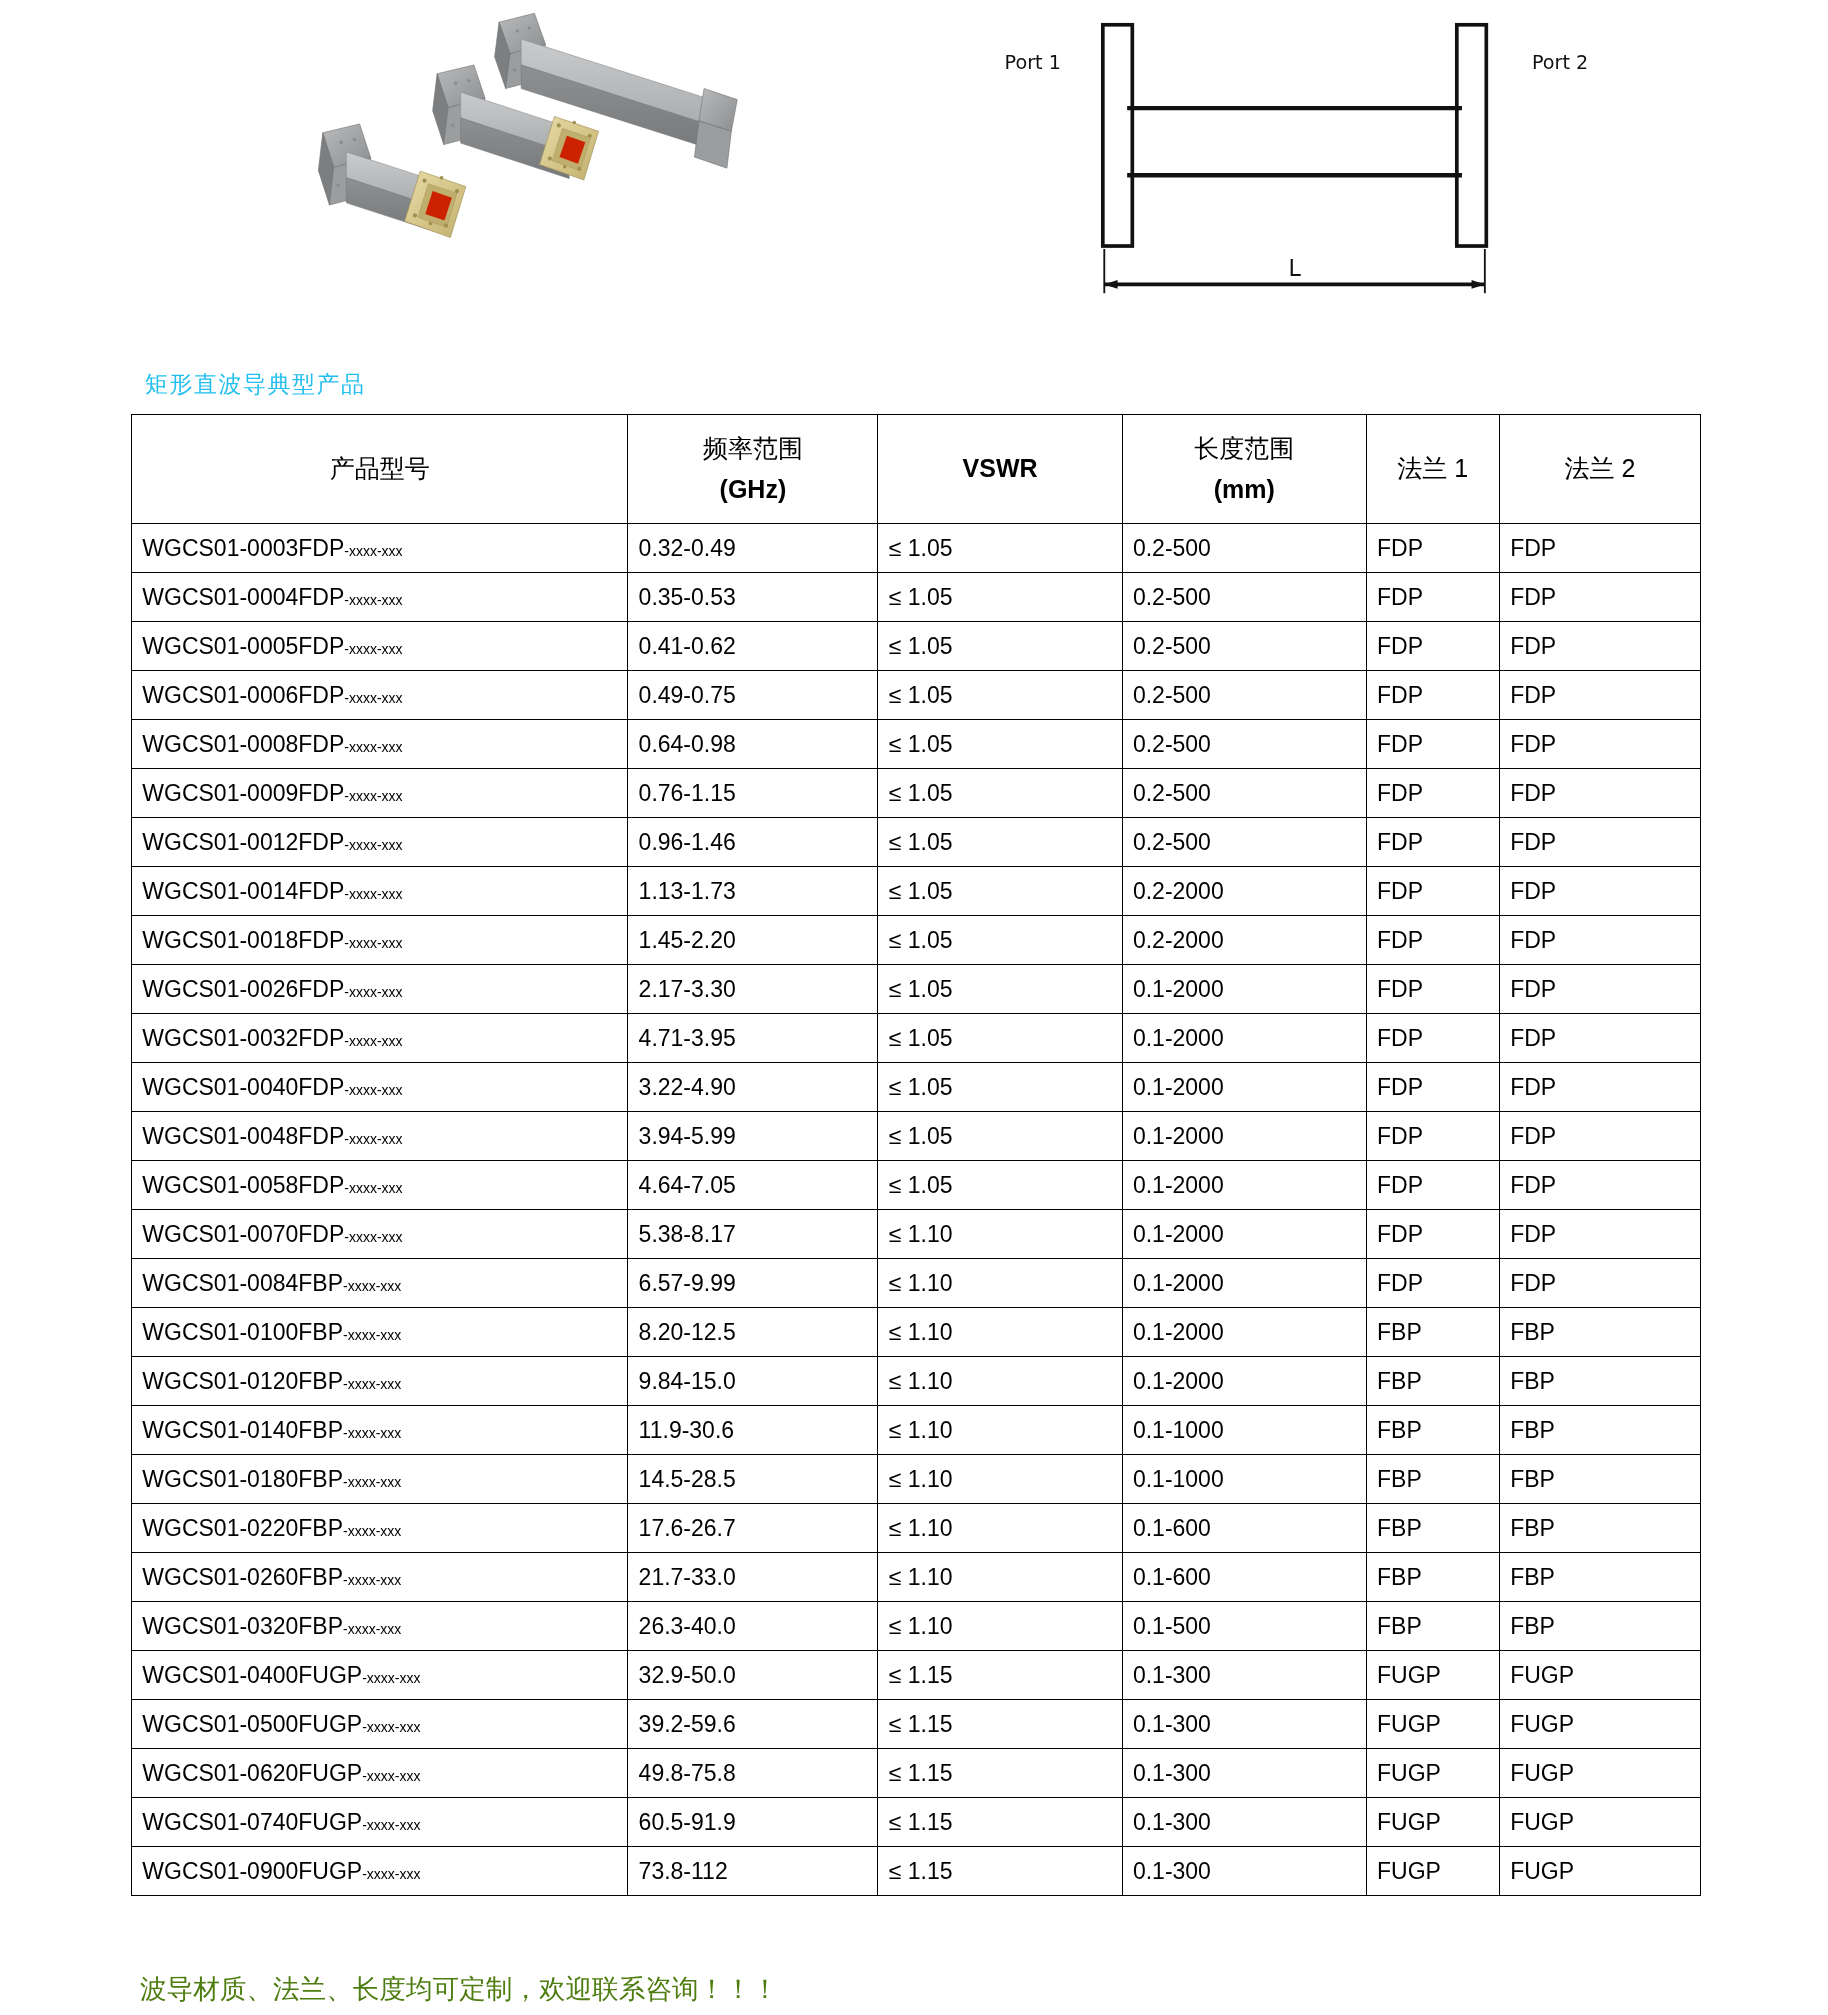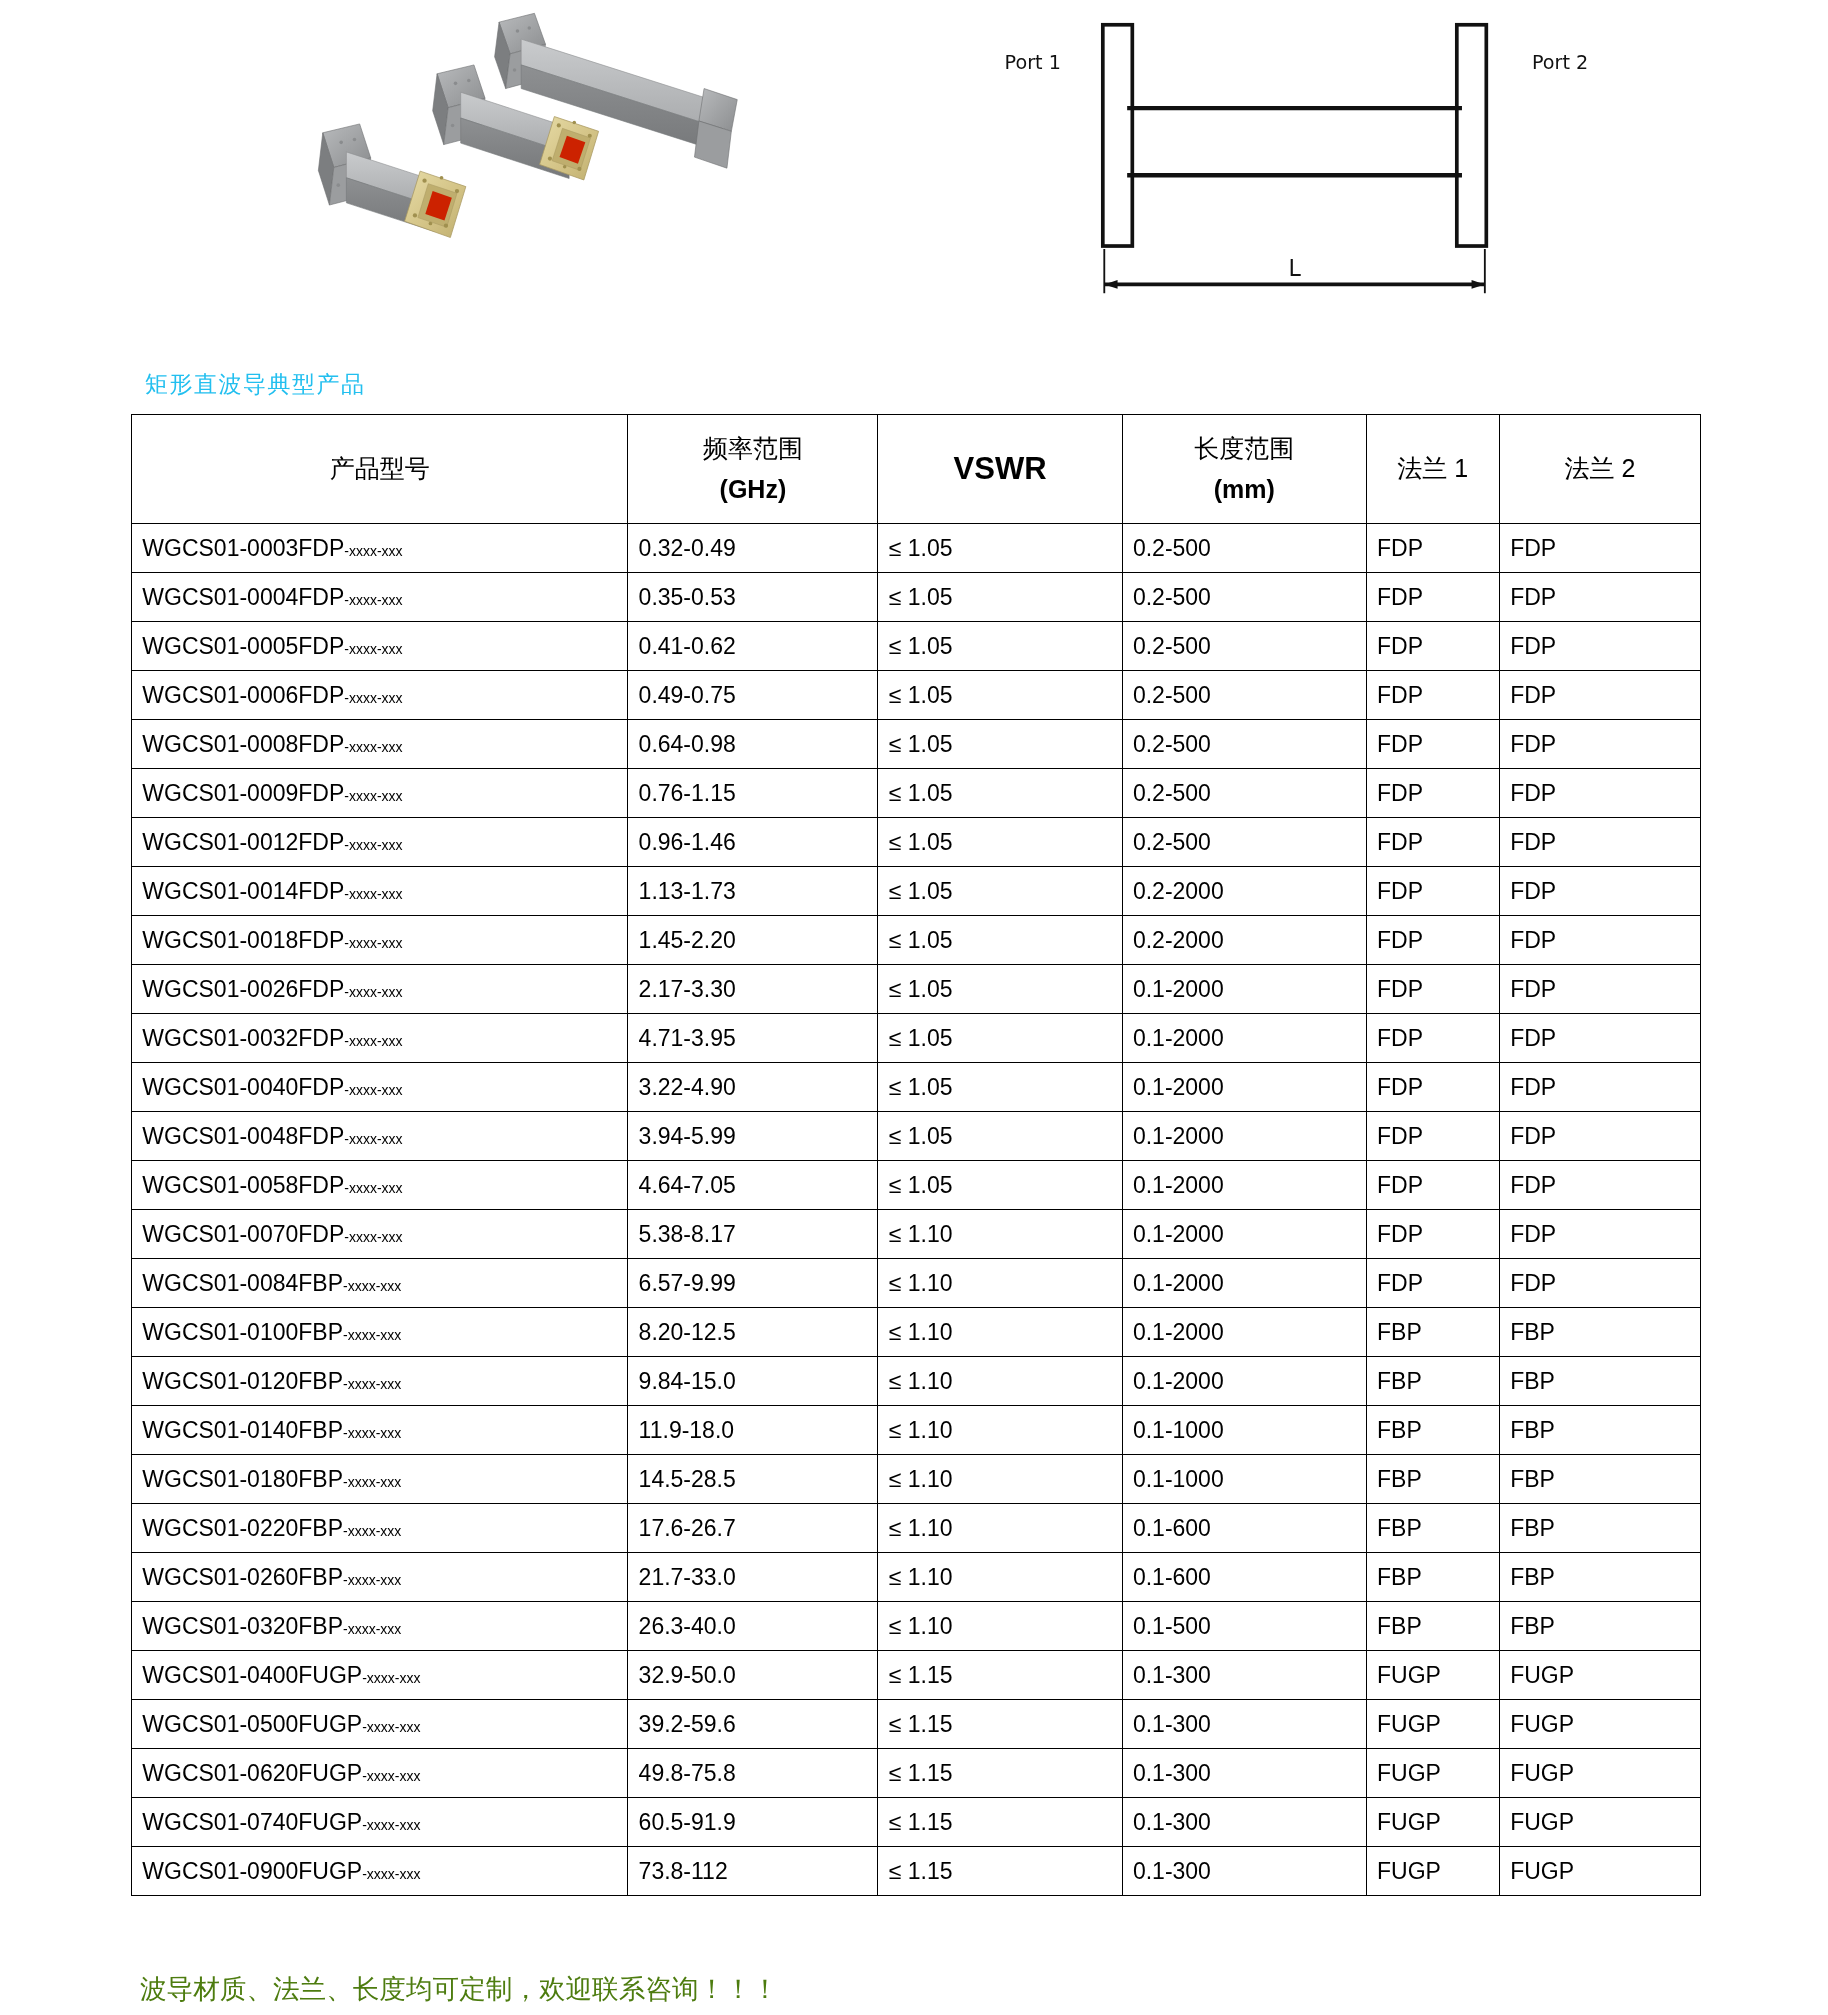--- a/index.html
+++ b/index.html
@@ -74,21 +74,21 @@
     font-size: 25px;
     line-height: 1.35;
   }
   table.spec thead th .hdr-unit {
     display: block;
     font-weight: bold;
     margin-top: 7.4px;
   }
   table.spec thead th.bold-only {
     font-weight: bold;
-    font-size: 31px;
+    font-size: 25px;
   }
   table.spec thead th.cn-num {
     font-size: 25px;
   }
 
   table.spec tbody td {
     height: 49px;
     font-size: 23px;
     padding-left: 10.3px;
     vertical-align: middle;
@@ -406,21 +406,21 @@
         <tr>
           <td class="c-model">WGCS01-0120FBP<span class="model-suffix">-xxxx-xxx</span></td>
           <td class="c-freq">9.84-15.0</td>
           <td class="c-vswr">≤ 1.10</td>
           <td class="c-len">0.1-2000</td>
           <td class="c-f1">FBP</td>
           <td class="c-f2">FBP</td>
         </tr>
         <tr>
           <td class="c-model">WGCS01-0140FBP<span class="model-suffix">-xxxx-xxx</span></td>
-          <td class="c-freq">11.9-18.0</td>
+          <td class="c-freq">11.9-30.6</td>
           <td class="c-vswr">≤ 1.10</td>
           <td class="c-len">0.1-1000</td>
           <td class="c-f1">FBP</td>
           <td class="c-f2">FBP</td>
         </tr>
         <tr>
           <td class="c-model">WGCS01-0180FBP<span class="model-suffix">-xxxx-xxx</span></td>
           <td class="c-freq">14.5-28.5</td>
           <td class="c-vswr">≤ 1.10</td>
           <td class="c-len">0.1-1000</td>

